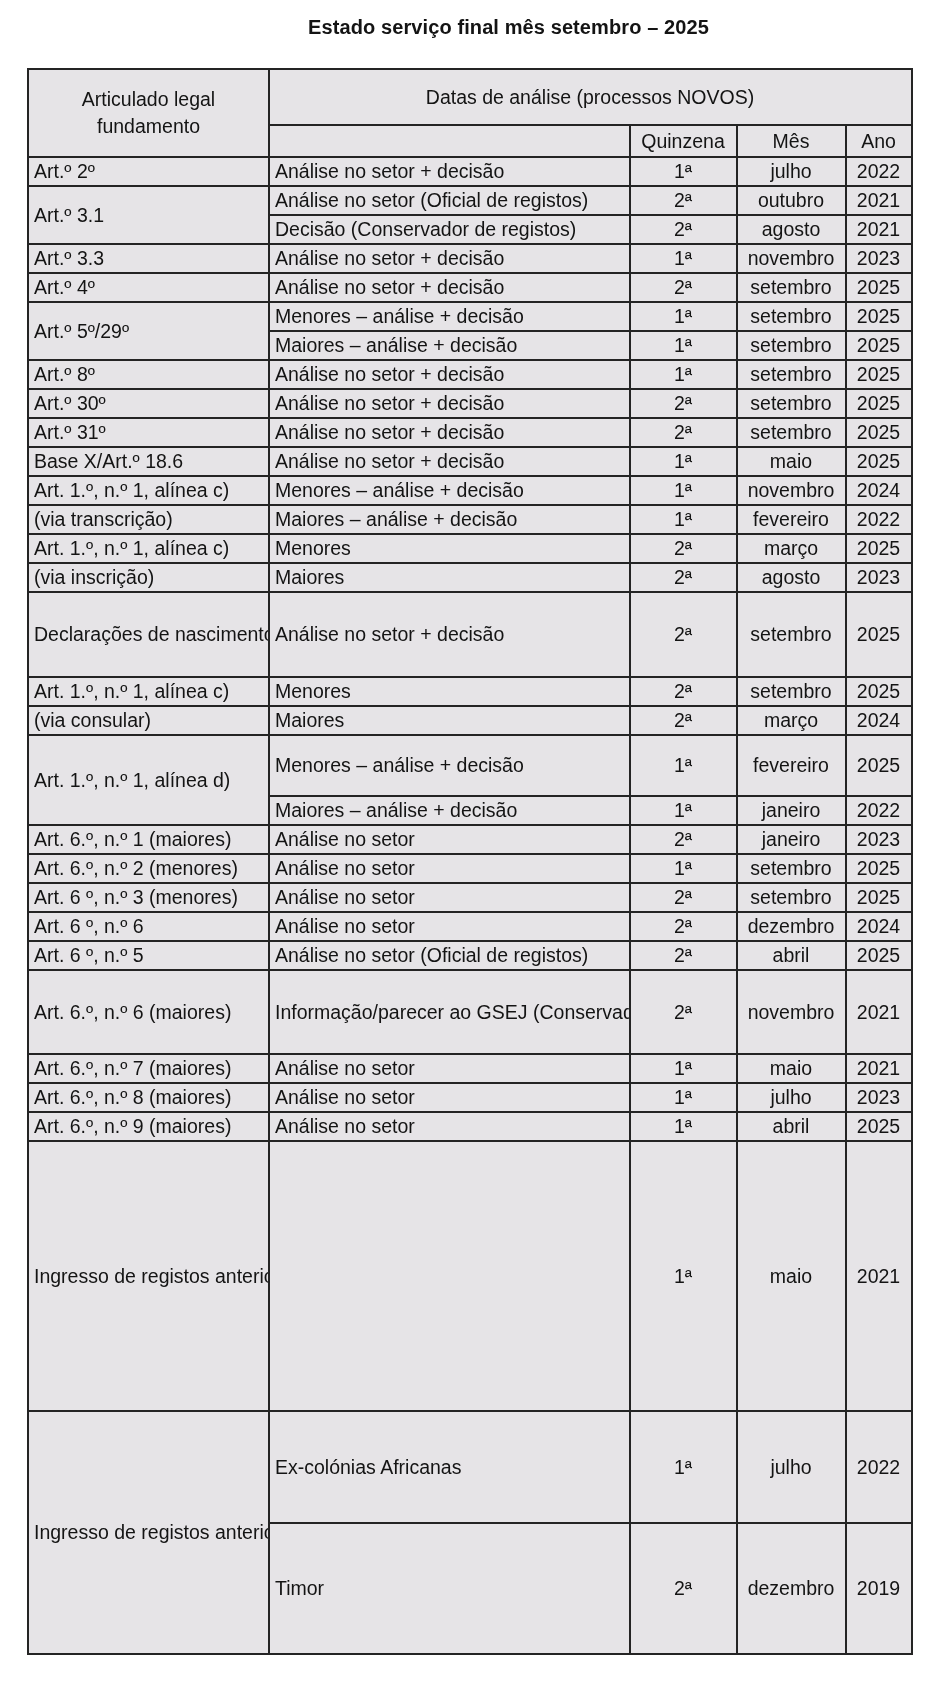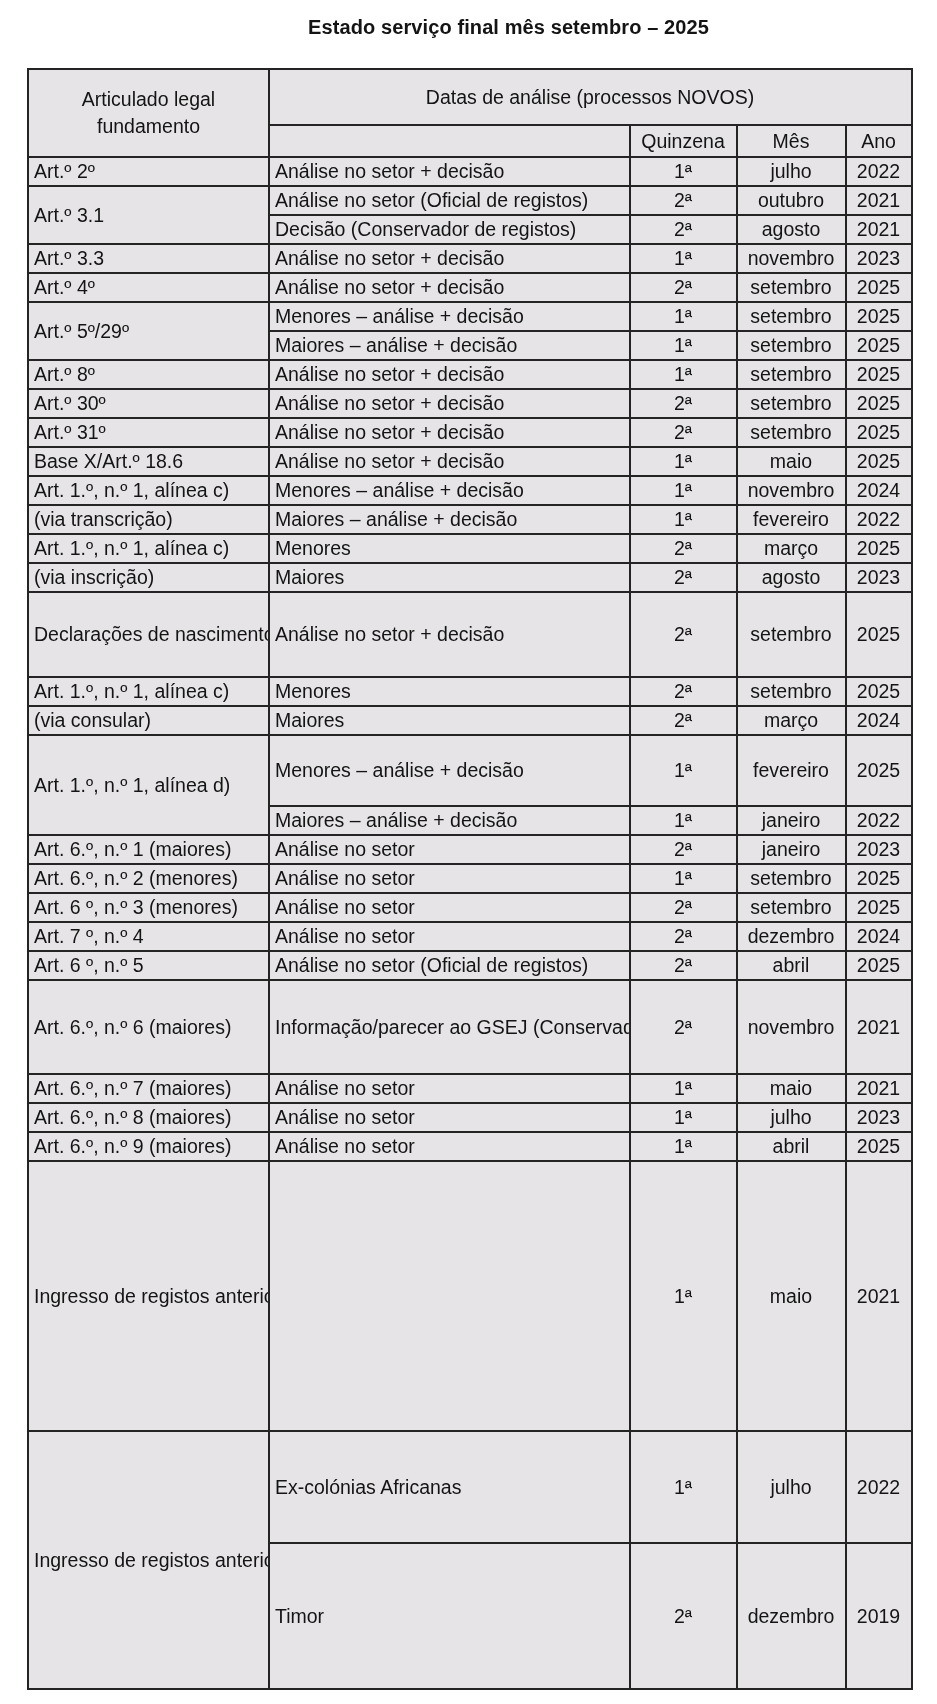--- a/index.html
+++ b/index.html
@@ -182,21 +182,21 @@
     </tr>
 
     <tr class="r">
       <td>(via consular)</td>
       <td>Maiores</td>
       <td class="q">2ª</td>
       <td class="c">março</td>
       <td class="c">2024</td>
     </tr>
 
-    <tr style="height:71px">
+    <tr style="height:61px">
       <td rowspan="2">Art. 1.º, n.º 1, alínea d)</td>
       <td>Menores – análise + decisão</td>
       <td class="q">1ª</td>
       <td class="c">fevereiro</td>
       <td class="c">2025</td>
     </tr>
     <tr class="r">
       <td>Maiores – análise + decisão</td>
       <td class="q">1ª</td>
       <td class="c">janeiro</td>
@@ -221,36 +221,36 @@
 
     <tr class="r">
       <td>Art. 6 º, n.º 3 (menores)</td>
       <td>Análise no setor</td>
       <td class="q">2ª</td>
       <td class="c">setembro</td>
       <td class="c">2025</td>
     </tr>
 
     <tr class="r">
-      <td>Art. 7 º, n.º 4</td>
+      <td>Art. 6 º, n.º 6</td>
       <td>Análise no setor</td>
       <td class="q">2ª</td>
       <td class="c">dezembro</td>
       <td class="c">2024</td>
     </tr>
 
     <tr class="r">
       <td>Art. 6 º, n.º 5</td>
       <td>Análise no setor (Oficial de registos)</td>
       <td class="q">2ª</td>
       <td class="c">abril</td>
       <td class="c">2025</td>
     </tr>
 
-    <tr style="height:94px">
+    <tr style="height:84px">
       <td>Art. 6.º, n.º 6 (maiores)</td>
       <td class="wrap">Informação/parecer ao GSEJ (Conservador de registos) - processos com competência não subdelegada no CD do IRN, IP</td>
       <td class="q">2ª</td>
       <td class="c">novembro</td>
       <td class="c">2021</td>
     </tr>
 
     <tr class="r">
       <td>Art. 6.º, n.º 7 (maiores)</td>
       <td>Análise no setor</td>
@@ -283,20 +283,20 @@
       <td class="c">2021</td>
     </tr>
 
     <tr style="height:112px">
       <td class="wrap" rowspan="2">Ingresso de registos anteriormente existentes na Administração Portuguesa, ocorridos nas ex-colónias ao abrigo do disposto no Dec.-Lei n.º 249/77, de 24 de junho</td>
       <td>Ex-colónias Africanas</td>
       <td class="q">1ª</td>
       <td class="c">julho</td>
       <td class="c">2022</td>
     </tr>
-    <tr style="height:146px">
+    <tr style="height:131px">
       <td>Timor</td>
       <td class="q">2ª</td>
       <td class="c">dezembro</td>
       <td class="c">2019</td>
     </tr>
   </tbody>
 </table>
 
 </body></html>

